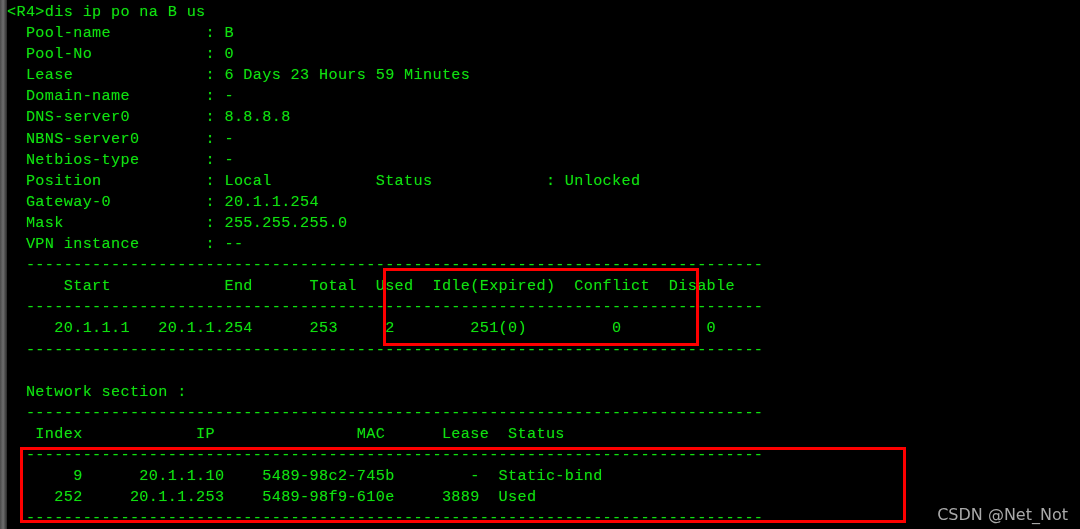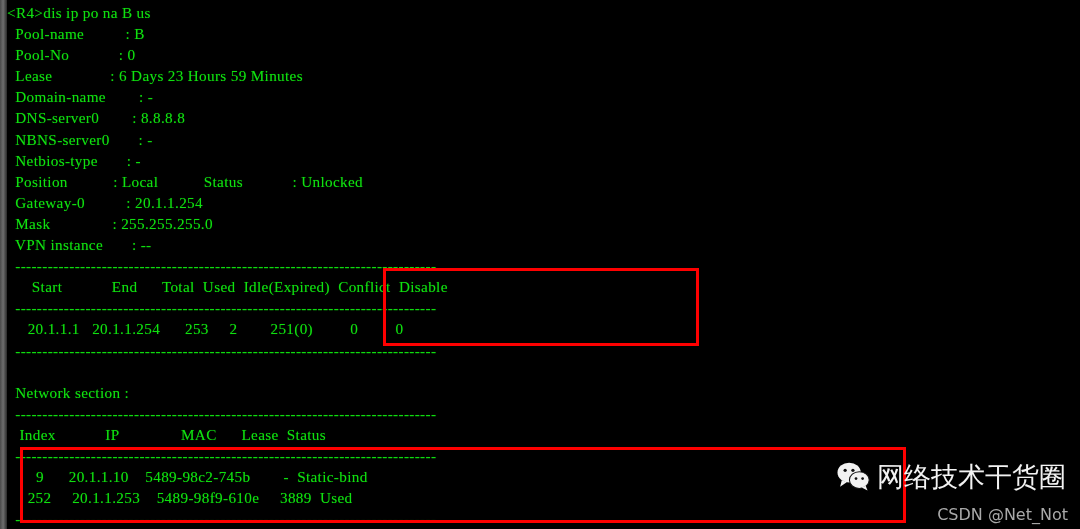--- a/index.html
+++ b/index.html
@@ -28,21 +28,21 @@
     top: 0;
     width: 1073px;
     height: 529px;
     padding: 2px 0 0 0;
     box-sizing: border-box;
   }
   pre.console {
     margin: 0;
     padding: 0;
     color: #10e010;
-    font-family: Liberation Serif, serif;
+    font-family: Liberation Mono, monospace;
     font-size: 15.2px;
     line-height: 21.1px;
     letter-spacing: 0.34px;
     white-space: pre;
     text-shadow: 0 0 1px rgba(0,255,0,0.35);
   }
   
   .hl-box {
     position: absolute;
     border: 3px solid #fe0000;
@@ -126,31 +126,16 @@
   ------------------------------------------------------------------------------
        9      20.1.1.10    5489-98c2-745b        -  Static-bind
      252     20.1.1.253    5489-98f9-610e     3889  Used
   ------------------------------------------------------------------------------</pre>
   </div>
 
   <div class="hl-box" id="hl-usage"></div>
 
   <div class="hl-box" id="hl-network"></div>
 
-  <div class="watermark">
-    <span class="wm-logo">
-      <svg viewBox="0 0 34 30" width="33" height="30" aria-hidden="true">
-        <ellipse cx="12.5" cy="11.5" rx="12" ry="10.2" fill="#f2f2f2"></ellipse>
-        <polygon points="5,19 3.2,26 10,21.5" fill="#f2f2f2"></polygon>
-        <circle cx="8.4" cy="9.2" r="1.7" fill="#111111"></circle>
-        <circle cx="16.4" cy="9.2" r="1.7" fill="#111111"></circle>
-        <ellipse cx="23" cy="19.2" rx="10.2" ry="8.6" fill="#f2f2f2" stroke="#111111" stroke-width="1.1"></ellipse>
-        <polygon points="29.5,25 31.5,30 25.5,26.8" fill="#f2f2f2"></polygon>
-        <circle cx="19.6" cy="17.6" r="1.4" fill="#111111"></circle>
-        <circle cx="26.4" cy="17.6" r="1.4" fill="#111111"></circle>
-      </svg>
-    </span>
-    <span class="wm-text">网络技术干货圈</span>
-  </div>
 
   <div class="credit">CSDN @Net_Not</div>
 
 </div>
 
 </body></html>

